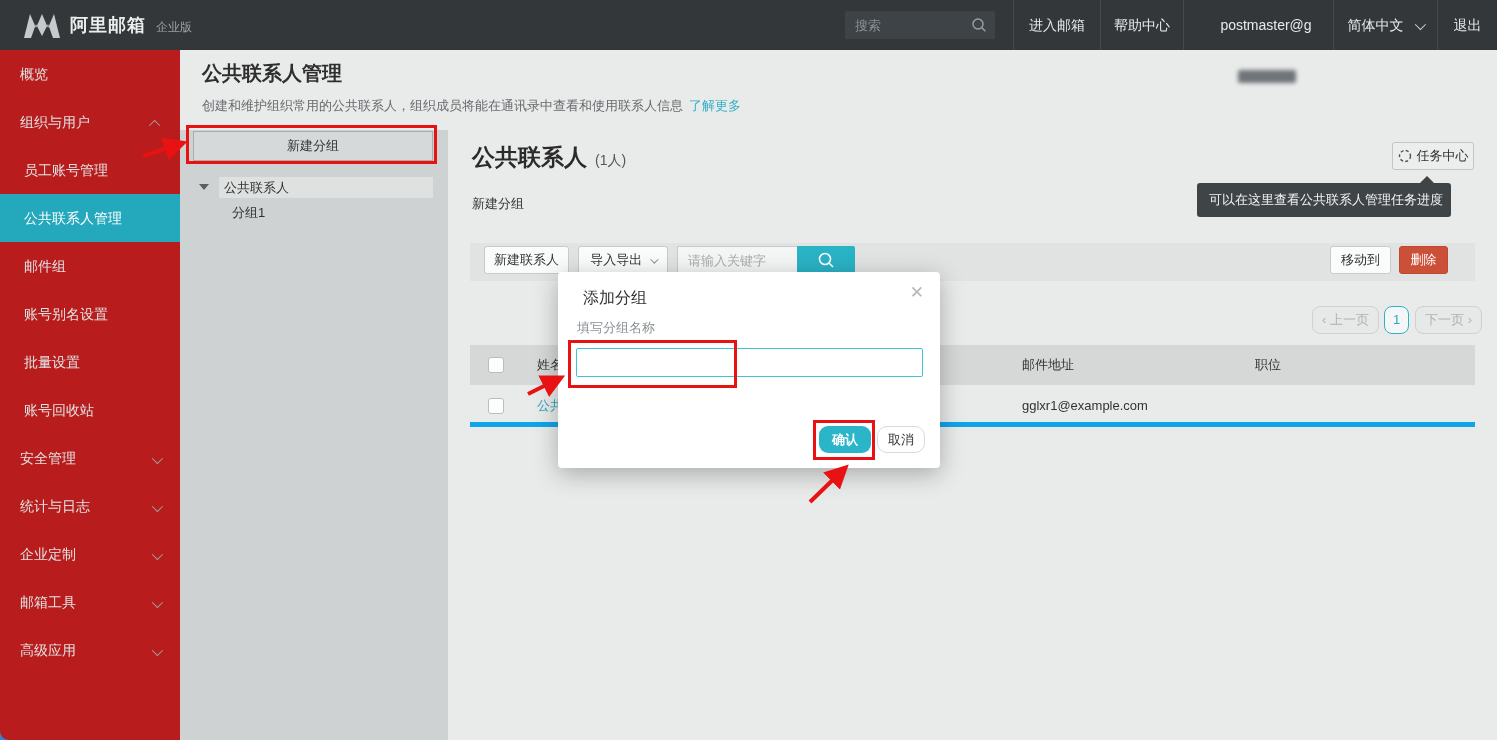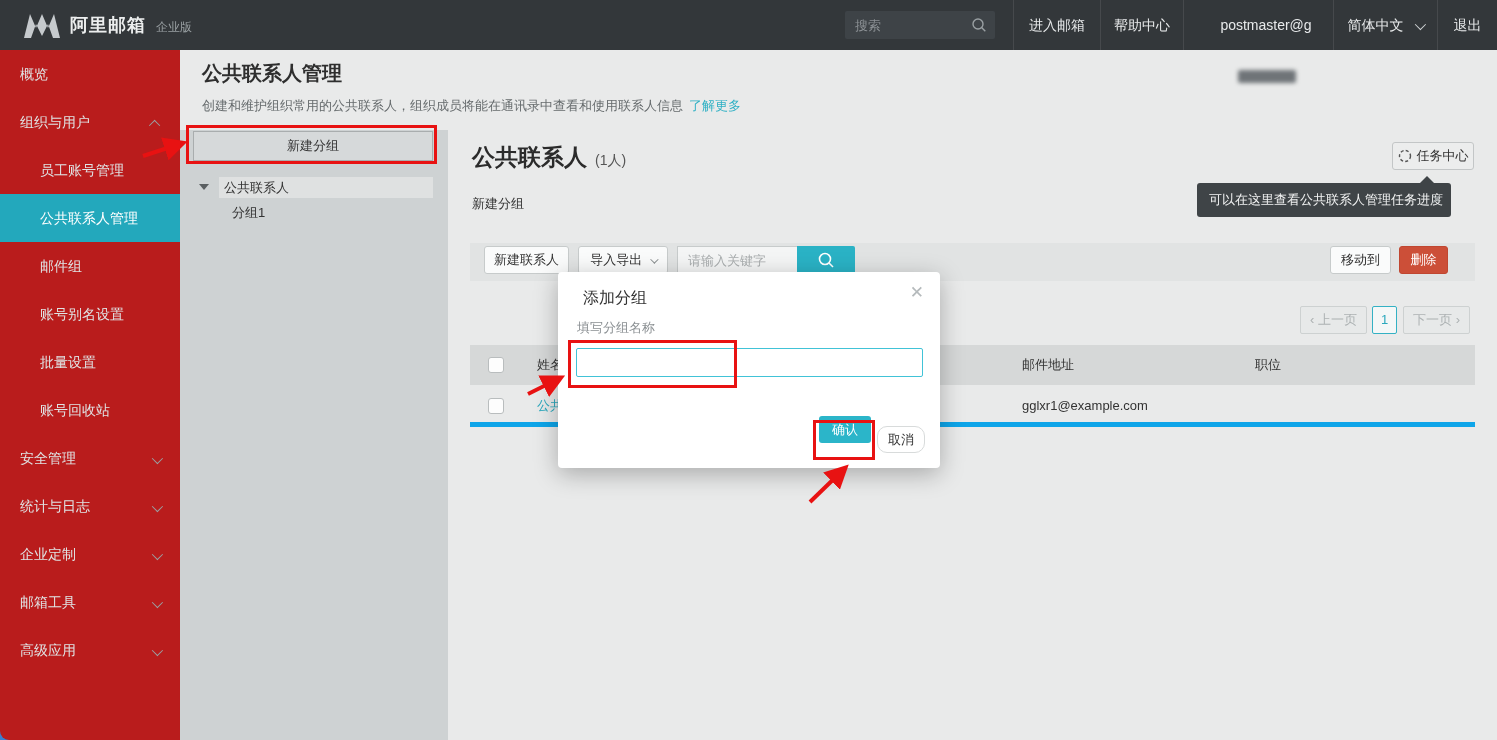--- a/index.html
+++ b/index.html
@@ -21,21 +21,21 @@
   .redacted { display:inline-block; width:58px; height:13px; background:#6f7478; border-radius:2px; filter:blur(2px); vertical-align:middle; margin-left:1px; }
   .chev { display:inline-block; width:8px; height:8px; border-right:1.5px solid currentColor; border-bottom:1.5px solid currentColor; }
   .chev.down { transform:rotate(45deg) translateY(-2px); }
   .chev.up { transform:rotate(-135deg) translateY(-2px); }
   .lang-chev { color:#cfd3d5; margin-left:8px; }
 
   
   .corner-blue { position:absolute; left:0; top:726px; width:14px; height:14px; background:#3b7fd0; z-index:1; }
   .sidebar { position:absolute; left:0; top:50px; width:180px; height:690px; background:#b91c1c; z-index:2; border-bottom-left-radius:9px; }
   .side-item { position:relative; height:48px; line-height:48px; padding-left:20px; color:#e0e3e4; font-size:14px; cursor:pointer; }
-  .side-item.sub { padding-left:40px; }
+  .side-item.sub { padding-left:24px; }
   .side-item.selected { background:#23a8bc; color:#ffffff; }
   .side-chev { position:absolute; right:20px; top:22px; color:#9aa0a3; }
 
   
   .page-title { position:absolute; left:202px; top:60px; font-size:20px; color:#2e2e2e; font-weight:600; }
   .page-desc { position:absolute; left:202px; top:97px; font-size:13px; color:#666b6d;text-align:center; }
   .learn-more { color:#2fb0c4; cursor:pointer; margin-left:6px; }
 
   
   .tree-panel { position:absolute; left:180px; top:130px; width:268px; height:610px; background:#ced2d3; }
@@ -61,21 +61,21 @@
   .btn-new-contact { left:484px; top:246px; width:85px; line-height:26px; }
   .btn-import { left:578px; top:246px; width:90px; line-height:26px; }
   .btn-import .chev { width:6px; height:6px; color:#8a8f90; margin-left:4px; }
   .kw-input { position:absolute; left:677px; top:246px; width:120px; height:28px; background:#f4f5f5; border:1px solid #c7cbcb; border-right:none; font-size:13px; color:#555; padding-left:10px; outline:none; font-family:"Liberation Sans",sans-serif; }
   .kw-input::placeholder { color:#a9adae; }
   .kw-btn { position:absolute; left:797px; top:246px; width:58px; height:28px; background:#2ab2c5; border:none; border-radius:0 2px 2px 0; cursor:pointer; display:flex; align-items:center; justify-content:center; }
   .btn-move { left:1330px; top:246px; width:61px; line-height:26px; }
   .btn-delete { left:1399px; top:246px; width:49px; line-height:26px; background:#cc4f38; color:#fff; border:1px solid #c04731; }
 
   
-  .pg { position:absolute; top:306px; height:28px; border-radius:2px; font-size:13px; text-align:center; line-height:26px; }
+  .pg { position:absolute; top:306px; height:28px; border-radius:8px; font-size:13px; text-align:center; line-height:26px;margin-left:12px; }
   .pg.disabled { background:#e7e9e9; border:1px solid #cdd1d1; color:#adb2b3; cursor:default; }
   .pg-prev { left:1300px; width:67px; }
   .pg-page { left:1372px; width:25px; background:#f4f7f7; border:1px solid #33b1c4; color:#2aa8bd; cursor:pointer; }
   .pg-next { left:1403px; width:67px; }
 
   
   .tbl-head { position:absolute; left:470px; top:345px; width:1005px; height:40px; background:#d6d8d8; }
   .tbl-row { position:absolute; left:470px; top:385px; width:1005px; height:42px; border-bottom:5px solid #0ea5e9; }
   .cbx { position:absolute; left:18px; width:16px; height:16px; background:#fdfdfd; border:1px solid #b9bdbe; border-radius:3px; cursor:pointer; }
   .col { position:absolute; font-size:13px; color:#333; }
@@ -85,21 +85,21 @@
   .tbl-head .col { line-height:40px; }
   .tbl-row .col { line-height:42px; }
   .name-link { color:#2aa8bd; cursor:pointer; }
 
   
   .modal { position:absolute; left:558px; top:272px; width:382px; height:196px; background:#ffffff; border-radius:4px; box-shadow:0 6px 24px rgba(0,0,0,0.28); z-index:10; }
   .modal-title { position:absolute; left:25px; top:16px; font-size:16px; color:#333; }
   .modal-close { position:absolute; right:16px; top:10px; font-size:17px; color:#b5babc; cursor:pointer; }
   .modal-label { position:absolute; left:19px; top:47px; font-size:13px; color:#8b9093; }
   .modal-input { position:absolute; left:18px; top:76px; width:347px; height:29px; border:1px solid #41c3d7; border-radius:2px; outline:none; padding-left:8px; font-size:13px; font-family:"Liberation Sans",sans-serif; }
-  .modal-confirm { position:absolute; left:261px; top:144px; width:52px; height:27px; background:#2bb5c9; color:#fff; border:none; border-radius:3px; font-size:13px; cursor:pointer; font-family:"Liberation Sans",sans-serif; }
+  .modal-confirm { position:absolute; left:261px; top:154px; width:52px; height:27px; background:#2bb5c9; color:#fff; border:none; border-radius:9px; font-size:13px; cursor:pointer; font-family:"Liberation Sans",sans-serif;font-weight:bold; }
   .modal-cancel { position:absolute; left:319px; top:154px; width:48px; height:27px; background:#fff; color:#333; border:1px solid #d8dbdb; border-radius:10px; font-size:13px; cursor:pointer; font-family:"Liberation Sans",sans-serif; }
 
   
   .red-box { position:absolute; border:3px solid #e81212; z-index:20; pointer-events:none; }
   .rb-newgroup { left:186px; top:125px; width:251px; height:39px; }
   .rb-input { left:568px; top:340px; width:169px; height:48px; }
   .rb-confirm { left:813px; top:420px; width:62px; height:40px; }
   #arrows { position:absolute; left:0; top:0; width:1497px; height:740px; z-index:21; pointer-events:none; }
 </style>
 </head>

